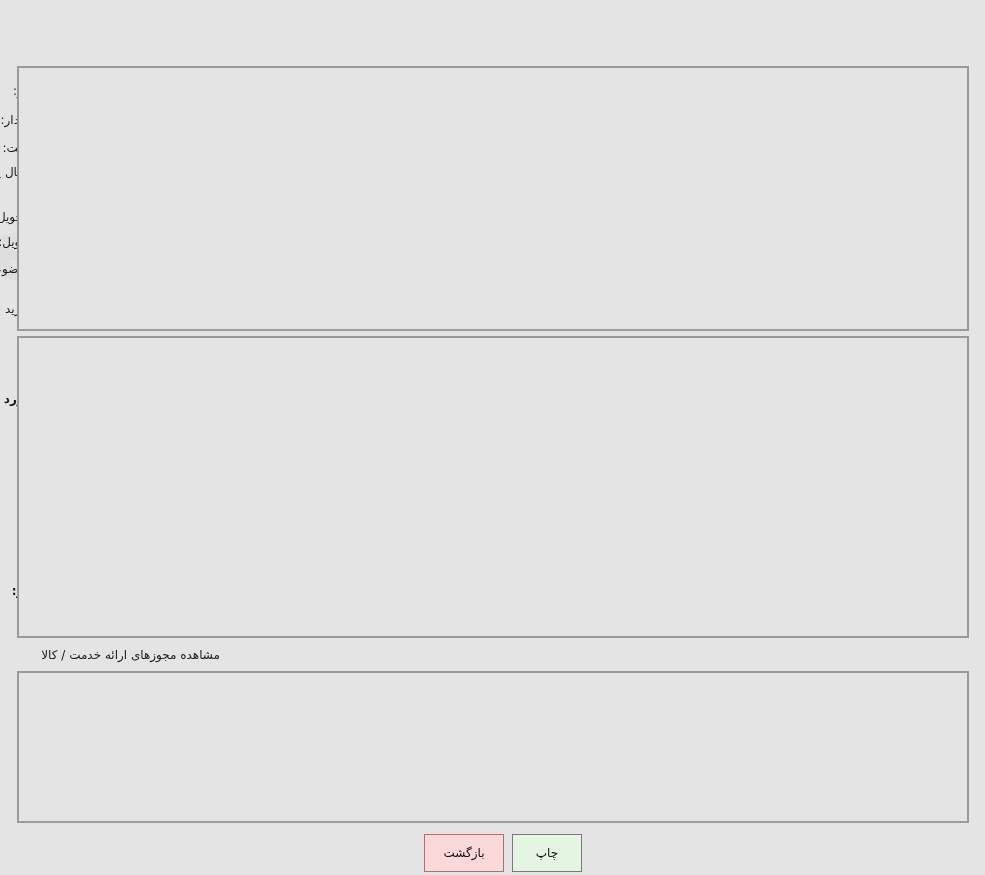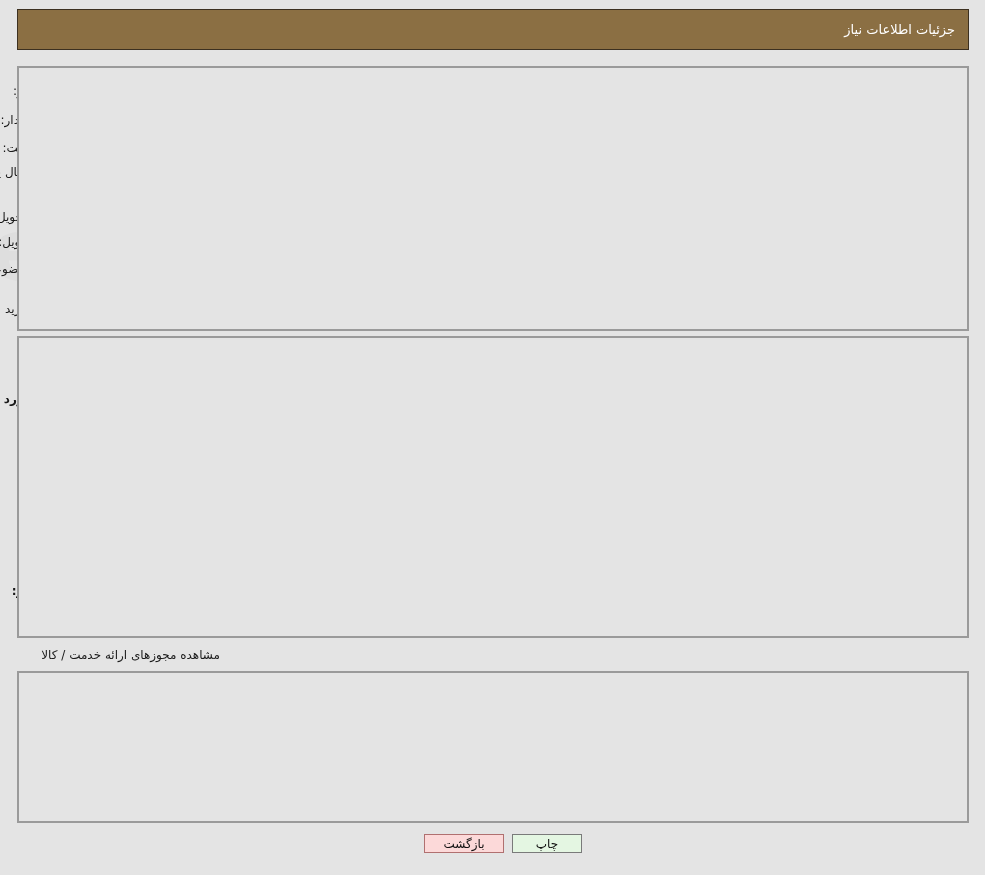--- a/index.html
+++ b/index.html
@@ -225,21 +225,21 @@
   .sectitle {
     position: absolute;
     font-size: 12px;
     color: #1a1a1a;
     white-space: nowrap;
   }
 
   
   .btn {
     position: absolute;
-    height: 19px;
+    height: 38px;
     border: 1px solid #7a7a7a;
     font-size: 12px;
     display: flex;
     align-items: center;
     justify-content: center;
     cursor: pointer;
     color: #111;
   }
   .btn-print { left: 512px; top: 834px; width: 70px; background: #e4f6e2; }
   .btn-back  { left: 424px; top: 834px; width: 80px; background: #fcd9d9; border-color: #b07070; }
@@ -256,23 +256,20 @@
     </g>
     <g fill="#c9c9c9" opacity="0.75" font-family="DejaVu Sans, sans-serif" font-size="86" font-weight="bold">
       <text x="215" y="130" textLength="560">AnaTender.net</text>
     </g>
     <g stroke="#e6cccc" stroke-width="8" fill="none" opacity="0.7">
       <path d="M130 85 q30 55 70 70"></path>
       <path d="M196 160 l8 -6 M196 160 l1 -11"></path>
     </g>
   </svg>
 
-  <div class="titlebar">
-    <span>جزئیات اطلاعات نیاز</span>
-  </div>
 
   <div class="panel panel-top"></div>
 
   <div class="lbl" style="right:915px; top:84px; width:70px;">شماره نیاز:</div>
   <div class="fld center" style="right:600px; top:81px; width:200px; height:21px;">1102102808000001</div>
 
   <div class="lbl" style="right:404px; top:84px;">تاریخ و ساعت اعلان عمومی:</div>
   <div class="fld center" style="right:162px; top:81px; width:220px; height:21px;">1402/03/13 - 15:55</div>
 
   <div class="lbl" style="right:890px; top:113px;">نام دستگاه خریدار:</div>

